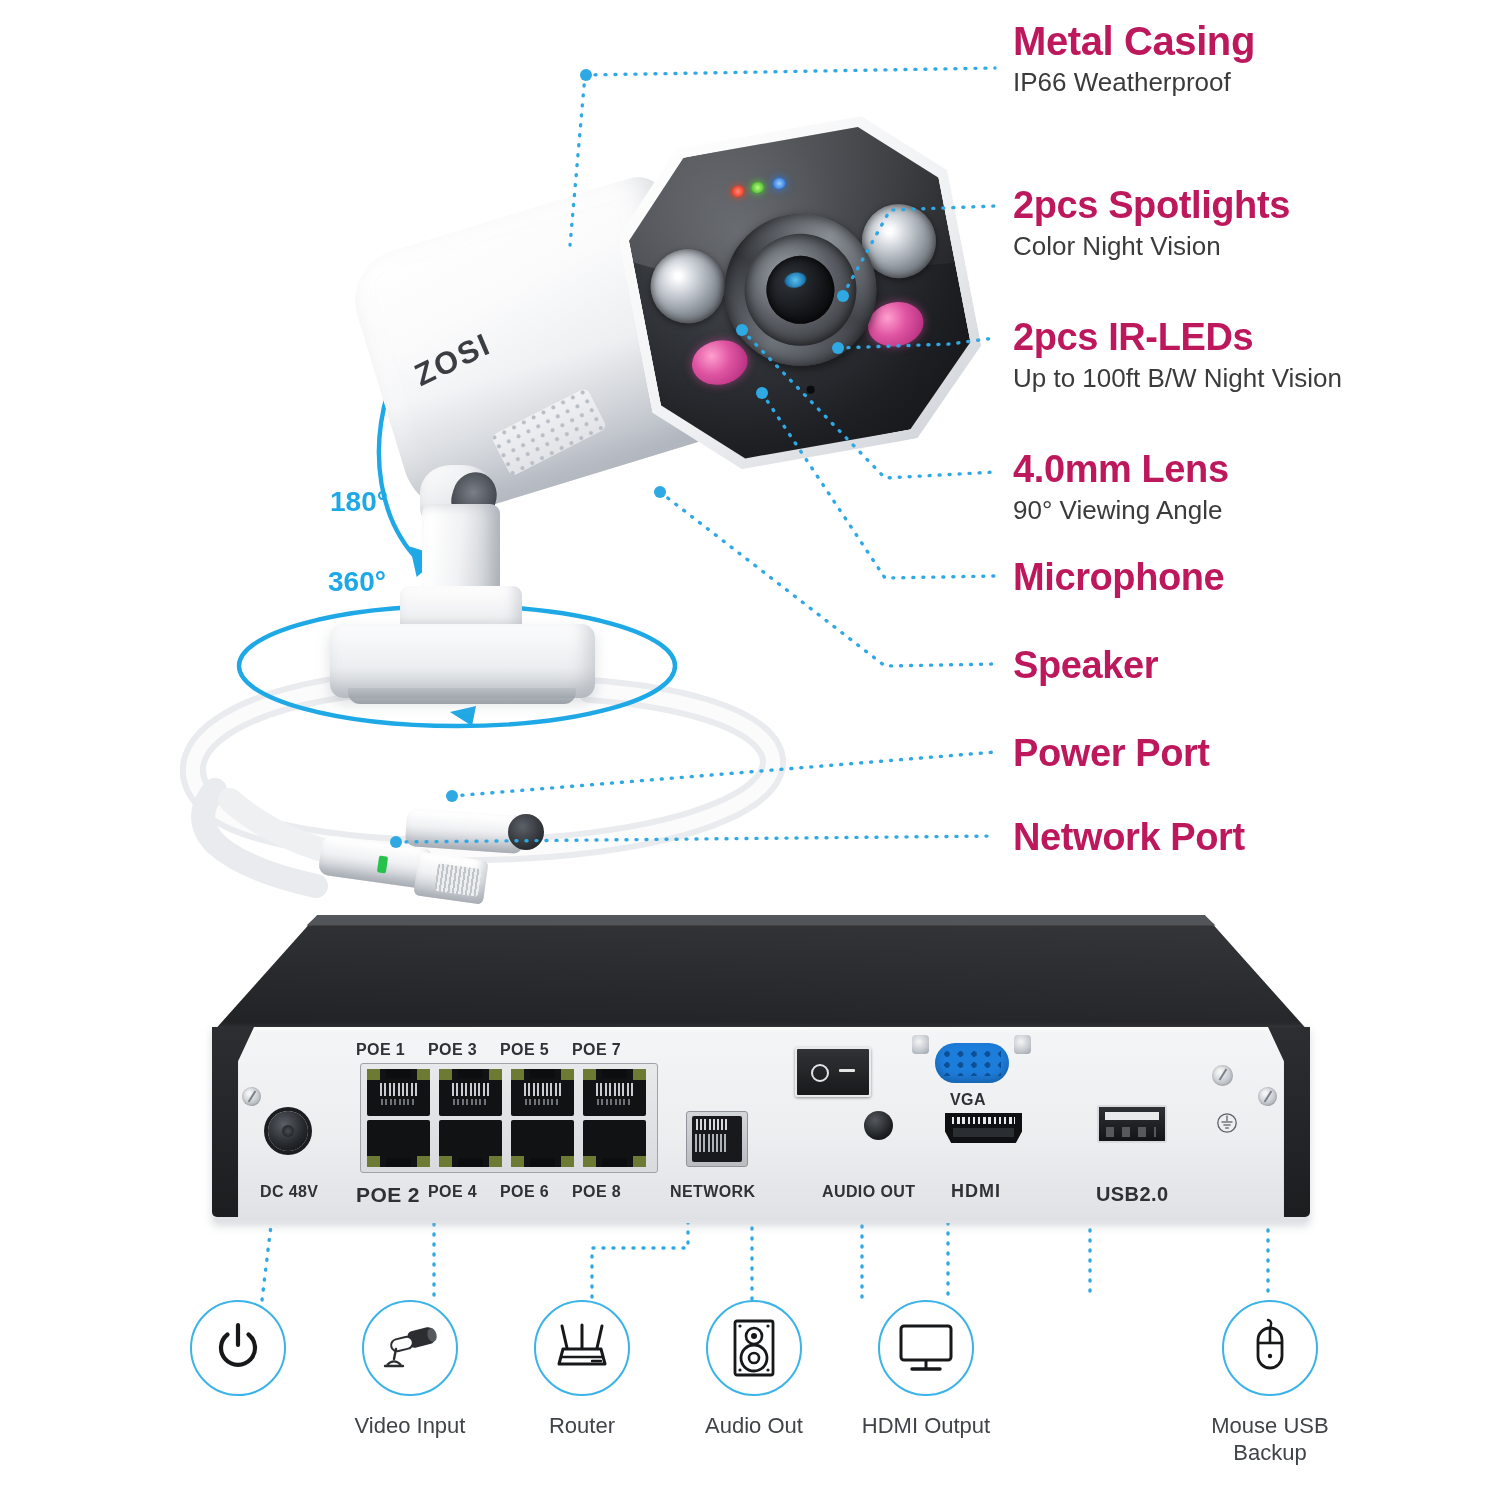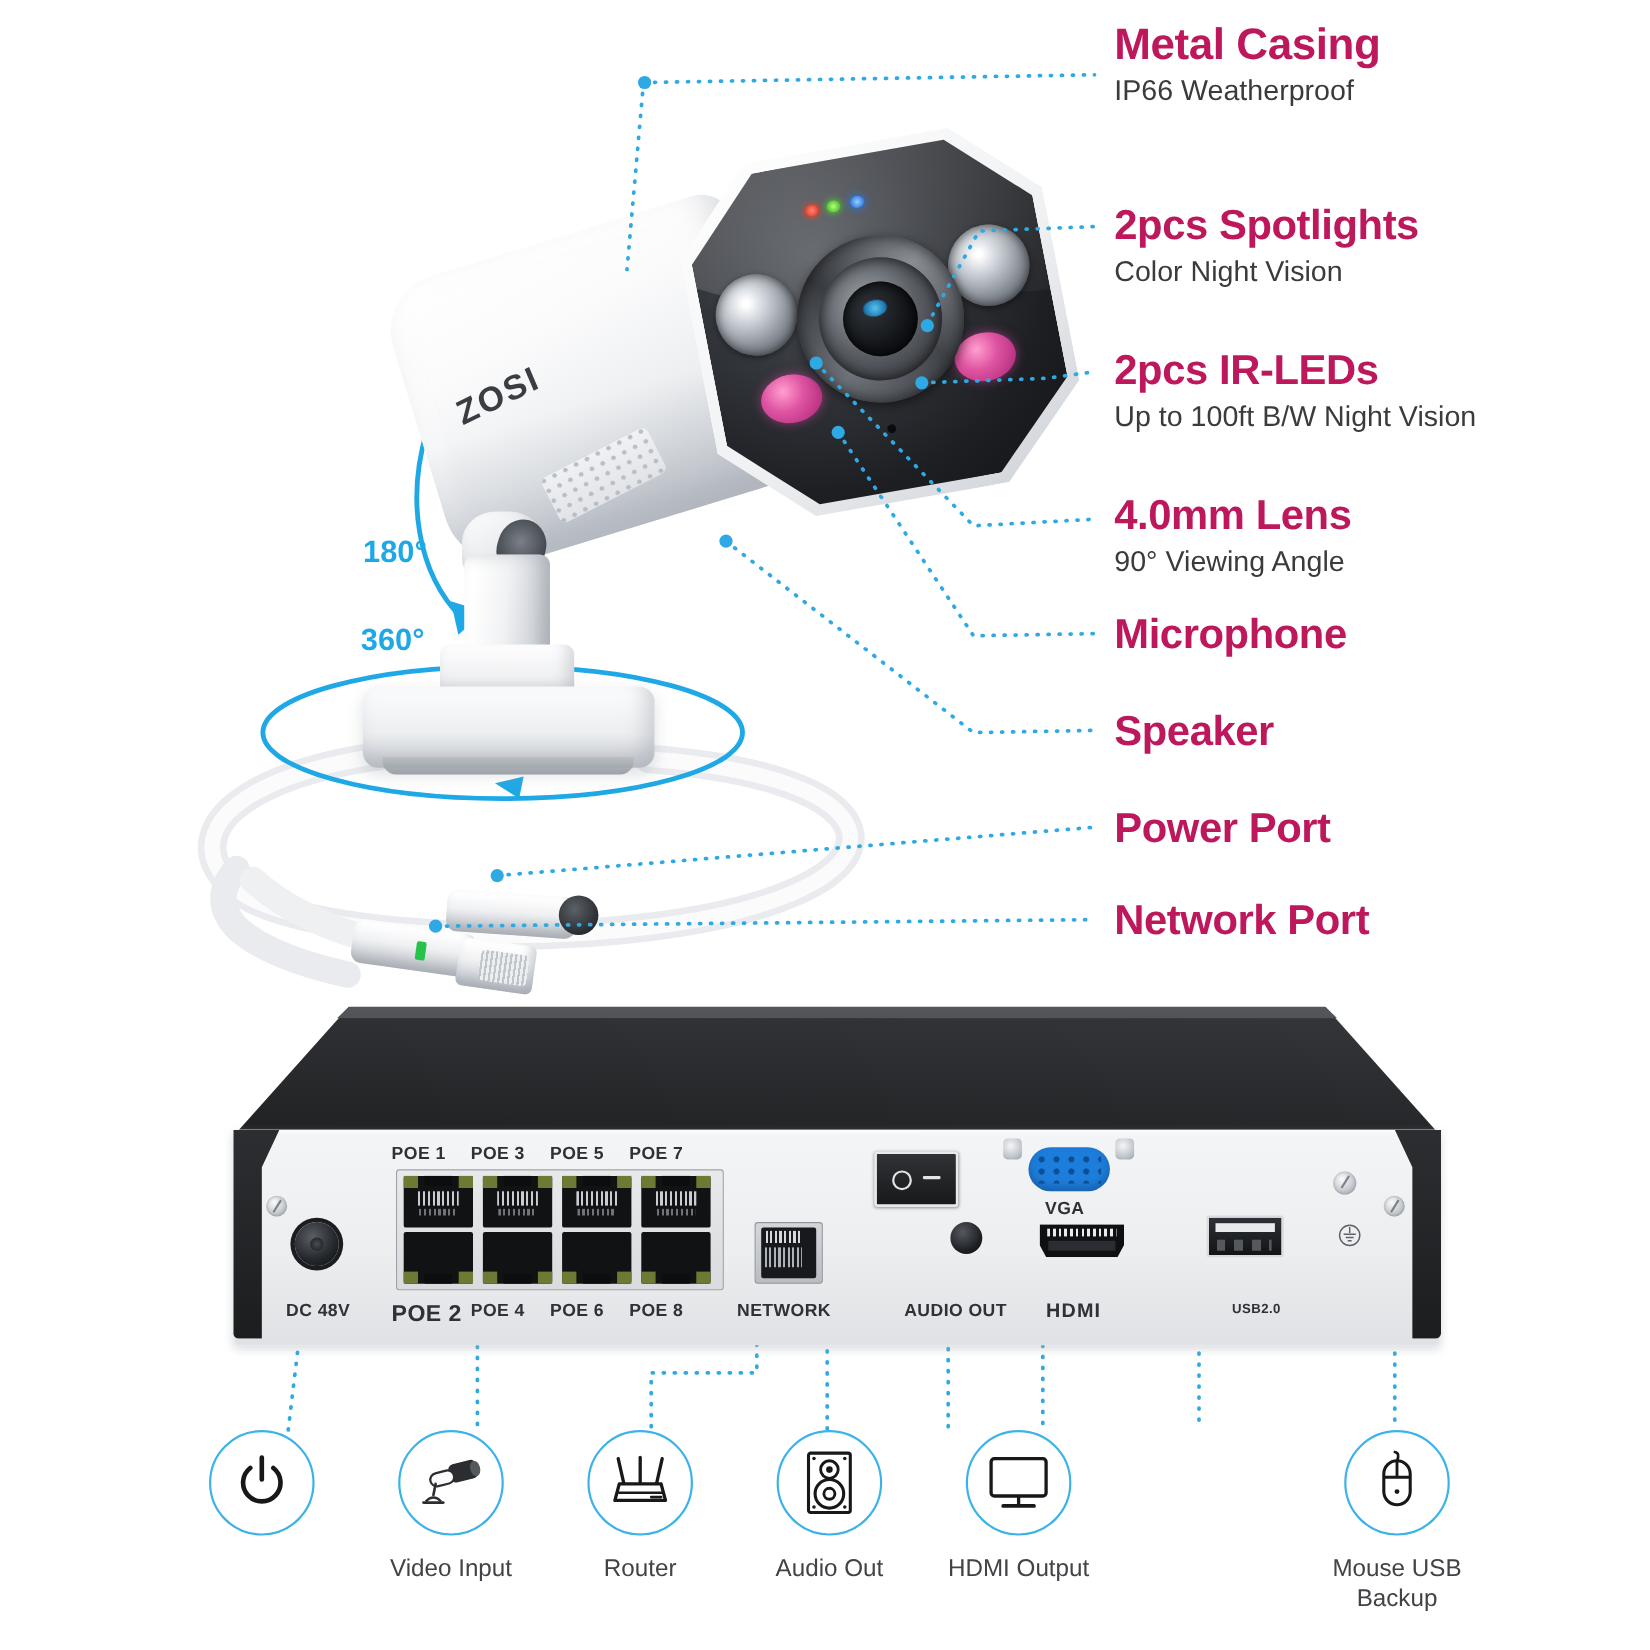--- a/index.html
+++ b/index.html
@@ -474,21 +474,21 @@
 
   <div class="plabel" style="left:48px;top:268px;font-size:16px;">DC 48V</div>
   <div class="plabel" style="left:144px;top:268px;font-size:21px;">POE 2</div>
   <div class="plabel" style="left:216px;top:268px;font-size:16px;">POE 4</div>
   <div class="plabel" style="left:288px;top:268px;font-size:16px;">POE 6</div>
   <div class="plabel" style="left:360px;top:268px;font-size:16px;">POE 8</div>
   <div class="plabel" style="left:458px;top:268px;font-size:16px;">NETWORK</div>
   <div class="plabel" style="left:610px;top:268px;font-size:16px;">AUDIO OUT</div>
   <div class="plabel" style="left:739px;top:266px;font-size:18px;letter-spacing:1px;">HDMI</div>
   <div class="plabel" style="left:738px;top:176px;font-size:16px;">VGA</div>
-  <div class="plabel" style="left:884px;top:268px;font-size:12px;margin-left:24px;">USB2.0</div>
+  <div class="plabel" style="left:884px;top:268px;font-size:20px;">USB2.0</div>
 </div>
 
 <div id="icon-row">
 
   <div class="icon-item" style="left:0px;">
     <div class="icon-circle">
       <div class="icon-glyph">
         <svg width="56" height="56" viewBox="0 0 56 56">
           <path d="M17.5 14.5 A17 17 0 1 0 38.5 14.5" fill="none" stroke="#16181a" stroke-width="4.2" stroke-linecap="round"></path>
           <line x1="28" y1="5" x2="28" y2="25" stroke="#16181a" stroke-width="4.2" stroke-linecap="round"></line>

